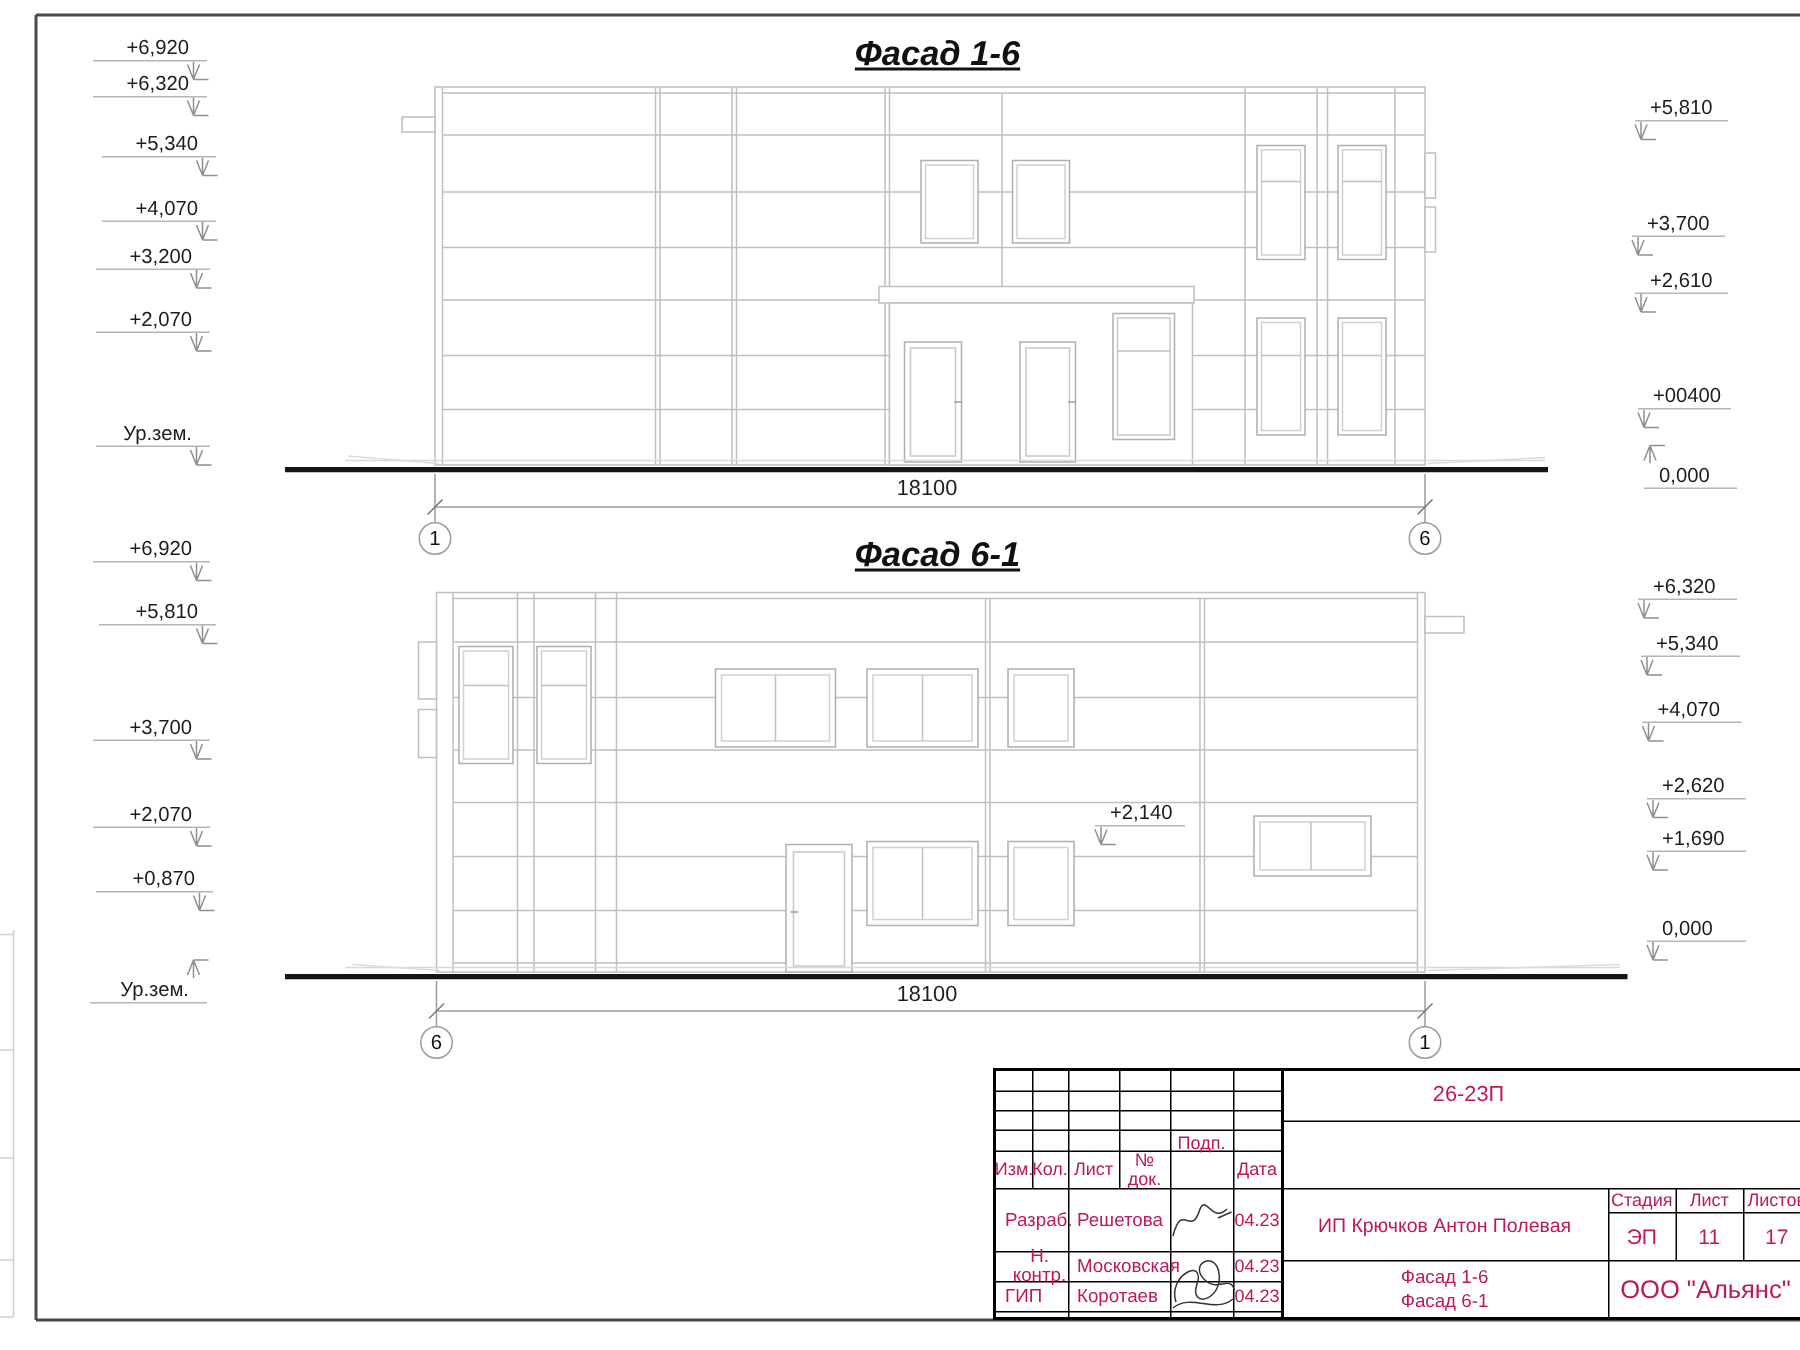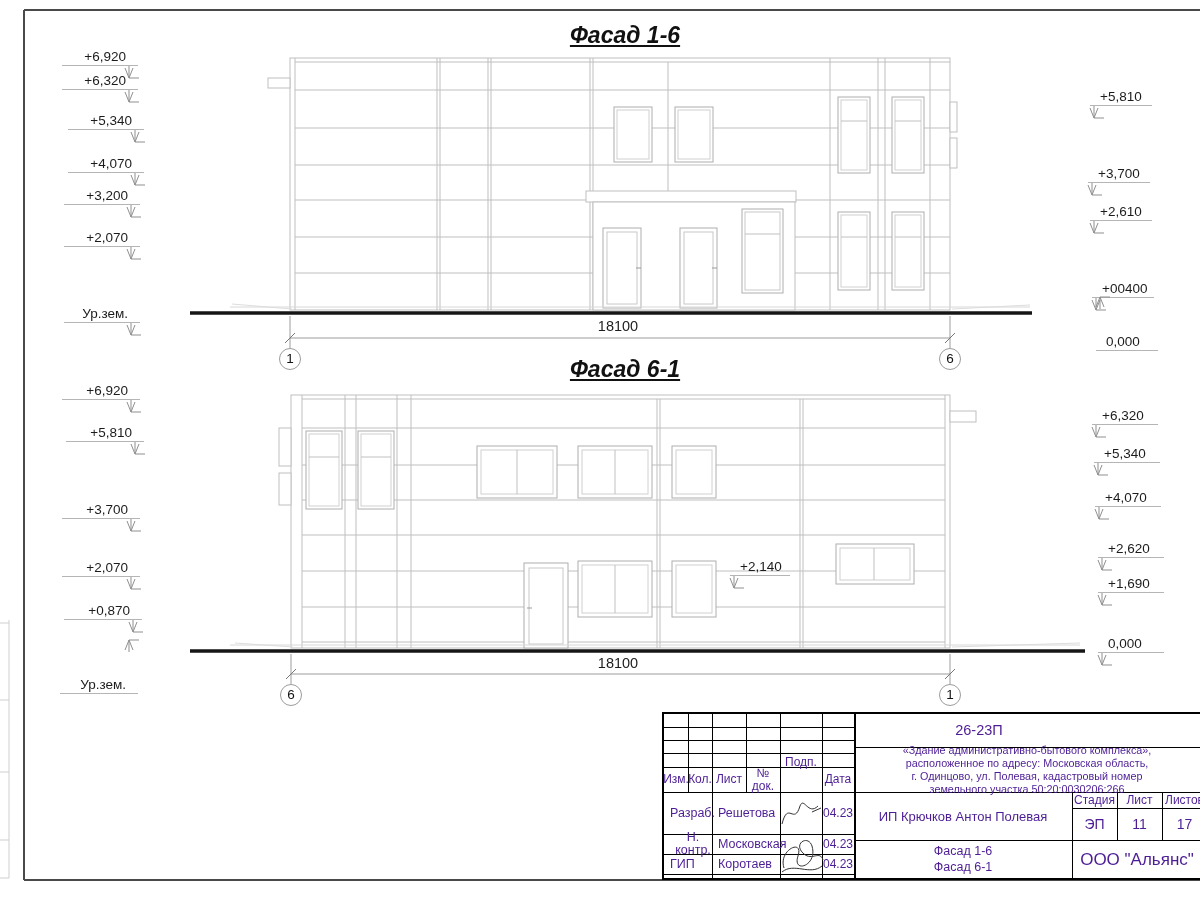--- a/index.html
+++ b/index.html
@@ -12,21 +12,21 @@
           font-size:23px;text-decoration:underline;color:#111;}
 
   
   .dim{position:absolute;width:120px;text-align:center;font-size:14.5px;color:#1d1d1d;}
 
   
   .axn{position:absolute;width:22px;text-align:center;font-size:13.5px;color:#111;}
 
   
   .elev{position:absolute;font-size:13.5px;color:#1c1c1c;line-height:15px;}
-  .elev .elbl{display:block;border-bottom:1px solid #b5b5b5;padding:0 12px 1px 0;text-align:right;white-space:nowrap;margin-top:25px;}
+  .elev .elbl{display:block;border-bottom:1px solid #b5b5b5;padding:0 12px 1px 0;text-align:right;white-space:nowrap;}
   .elev.t-left .elbl{text-align:left;padding:0 0 1px 10px;}
   .elev svg.arr{position:absolute;top:100%;}
   .elev.a-left svg.arr{left:-2px;}
   .elev.a-right svg.arr{right:-2px;}
   .elev.a-up svg.arr{top:auto;bottom:100%;}
 
   
   .sign{position:absolute;left:452px;top:86px;width:118px;text-align:center;font-weight:bold;
         color:#e6e6e6;line-height:1;}
   .sign .s1{font-size:40px;letter-spacing:2px;}
@@ -34,21 +34,21 @@
   @supports (-webkit-text-stroke: 1px #000){
     .sign{color:transparent;-webkit-text-stroke:1.1px #d2d2d2;}
   }
 
   
   #tb{position:absolute;left:662px;top:712px;width:538px;height:168px;box-sizing:border-box;
       border-left:2px solid #000;border-top:2px solid #000;border-bottom:2px solid #000;background:#fff;}
   #tb .vl{position:absolute;width:1px;background:#000;}
   #tb .hl{position:absolute;height:1px;background:#000;}
   #tb .c{position:absolute;display:flex;align-items:center;justify-content:center;
-         text-align:center;font-size:12px;color:#4c1d95;line-height:13px;}
+         text-align:center;font-size:12px;color:#be185d;line-height:13px;}
   #tb .desc{flex-direction:column;font-size:10.8px;line-height:13px;}
   #tb .code{font-size:14.5px;}
   #tb .name{justify-content:flex-start;padding-left:4px;font-size:12.5px;}
   #tb .client{font-size:13px;}
   #tb .stval{font-size:14px;}
   #tb .company{font-size:17px;}
   #tb .fac{flex-direction:column;font-size:12.5px;line-height:16px;}
   .sig{position:absolute;}
 </style>
 </head>
@@ -433,26 +433,20 @@
     <div class="c" style="left:158px;top:140px;width:32px;height:20px">04.23</div>
 
     <svg class="sig" style="left:114px;top:80px" width="46" height="38">
       <path d="M4 30 C10 6 16 32 22 12 C26 2 30 22 40 12 M34 18 L43 14" fill="none" stroke="#333" stroke-width="1"></path>
     </svg>
     <svg class="sig" style="left:112px;top:118px" width="50" height="46">
       <path d="M8 36 C2 18 28 6 22 24 C16 42 42 34 36 14 C32 2 16 12 28 22 C36 29 44 18 47 28 M6 40 C18 30 34 44 46 34" fill="none" stroke="#333" stroke-width="1"></path>
     </svg>
 
     <div class="c code" style="left:190px;top:0;width:250px;height:33px">26-23П</div>
-    <div class="c desc" style="left:192px;top:33px;width:342px;height:45px">
-      <span>«Здание административно-бытового комплекса»,</span>
-      <span>расположенное по адресу: Московская область,</span>
-      <span>г. Одинцово, ул. Полевая, кадастровый номер</span>
-      <span>земельного участка 50:20:0030206:266</span>
-    </div>
     <div class="c client" style="left:190px;top:78px;width:218px;height:48px">ИП Крючков Антон Полевая</div>
     <div class="c" style="left:408px;top:78px;width:45px;height:16px">Стадия</div>
     <div class="c" style="left:453px;top:78px;width:45px;height:16px">Лист</div>
     <div class="c" style="left:498px;top:78px;width:45px;height:16px">Листов</div>
     <div class="c stval" style="left:408px;top:94px;width:45px;height:32px">ЭП</div>
     <div class="c stval" style="left:453px;top:94px;width:45px;height:32px">11</div>
     <div class="c stval" style="left:498px;top:94px;width:45px;height:32px">17</div>
     <div class="c fac" style="left:190px;top:126px;width:218px;height:38px">
       <span>Фасад 1-6</span>
       <span>Фасад 6-1</span>

